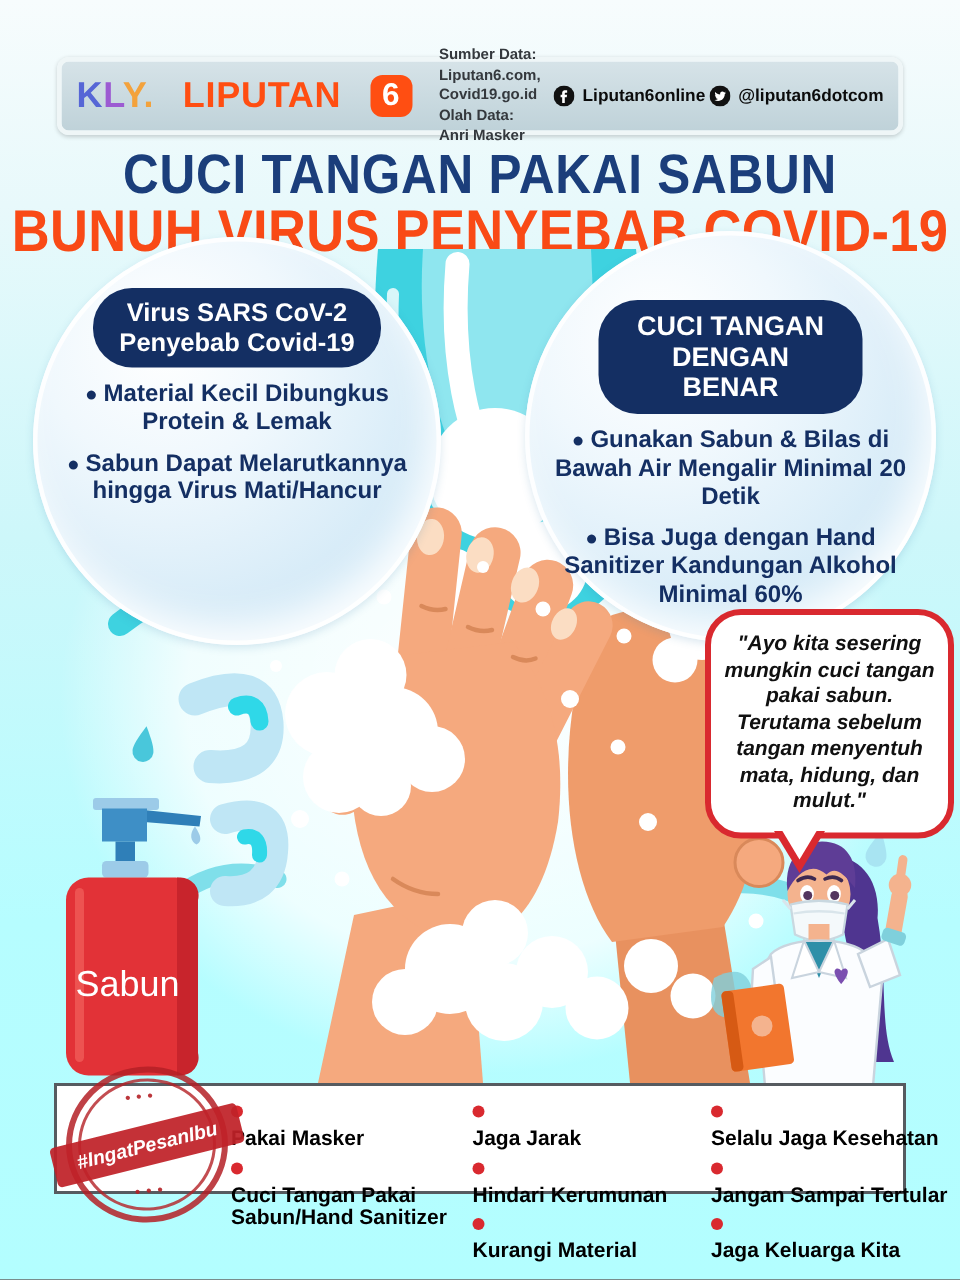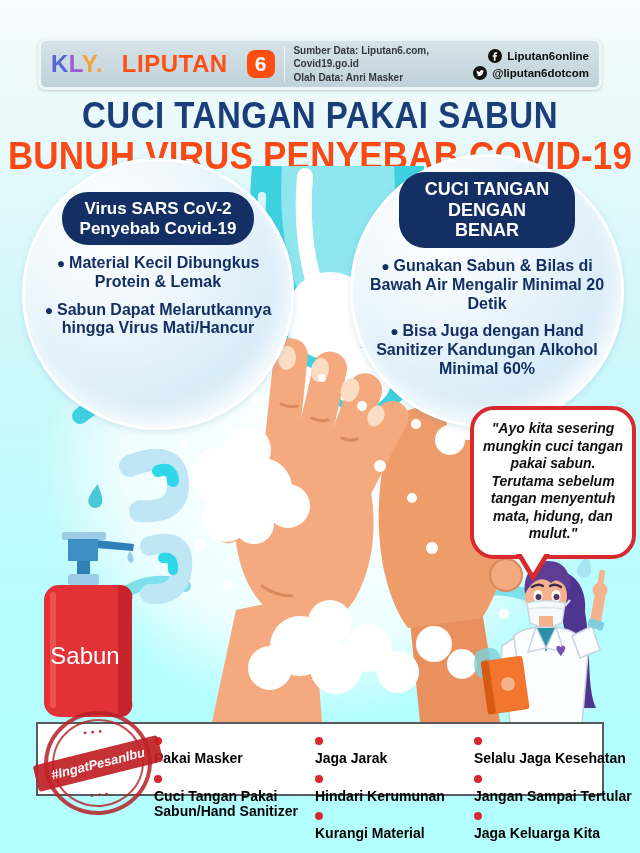--- a/index.html
+++ b/index.html
@@ -17,21 +17,21 @@
     box-shadow:0 1px 3px rgba(0,0,0,.18);
   }
   .logo{ display:flex; align-items:center; gap:19px; white-space:nowrap;text-align:right; }
   .kly{ font-weight:900; font-size:24px; letter-spacing:.5px; }
   .kly .k{ color:#5666D6; } .kly .l{ color:#9C5BD2; } .kly .y{ color:#F3A23C; }
   .liputan{ font-weight:900; font-size:24px; color:#FF4E12; letter-spacing:.5px; }
   .six-box{ width:28px; height:28px; background:#FF4E12; border-radius:8px; color:#fff;
     font-weight:900; font-size:21px; display:flex; align-items:center; justify-content:center; }
   .hdr-divider{ width:1px; height:36px; background:rgba(255,255,255,.7); }
   .credits{ font-size:10px; font-weight:700; color:#34383D; line-height:1.35; }
-  .socials{ margin-left:auto; display:flex; flex-direction:column; gap:3px; align-items:flex-end; }
+  .socials{ margin-left:auto; display:flex; flex-direction:row; gap:3px; align-items:center; }
   .social-row{ display:flex; align-items:center; gap:5px; font-size:11.5px; font-weight:800; color:#0B0B0B; }
   .sicon{ width:14px; height:14px; display:block; }
   
   .title{ position:absolute; left:0; top:97px; width:100%; text-align:center;
     transform:scaleY(1.12); transform-origin:top; line-height:1.03; }
   .title-1{ font-size:33px; font-weight:900; color:#1B3E7B; letter-spacing:.5px; }
   .title-2{ font-size:35px; font-weight:900; color:#F94A16; letter-spacing:.2px; }
   
   .art{ position:absolute; left:0; top:166px; width:640px; height:560px; }
   
@@ -42,21 +42,21 @@
                0 2px 6px rgba(60,130,170,.18);
   }
   .bubble-left{ left:22px; top:158px; width:272px; height:272px; }
   .bubble-right{ left:350px; top:154px; width:274px; height:274px; }
   .pill{
     margin:0 auto 6px auto; width:-moz-fit-content; width:fit-content; max-width:192px;
     background:#142F63; color:#fff; font-weight:800; border-radius:26px;
     padding:7px 15px; font-size:17px; line-height:1.15;
   }
   .bubble-left .pill{ margin-top:34px; }
-  .bubble-right .pill{ margin-top:18px; font-size:18px; max-width:176px; }
+  .bubble-right .pill{ margin-top:46px; font-size:18px; max-width:176px; }
   .b-item{ width:236px; margin:9px auto 0 auto; color:#142F63; font-weight:800;
     font-size:16px; line-height:1.17; }
   .b-item::before{ content:"● "; font-size:14px; }
   
   .speech{
     position:absolute; left:470px; top:406px; width:166px; z-index:4;
     background:#fff; border:4px solid #D9292F; border-radius:24px;
     padding:10px 6px 12px 6px; text-align:center;
     font-style:italic; font-weight:800; font-size:14px; line-height:1.25; color:#101010;
   }

